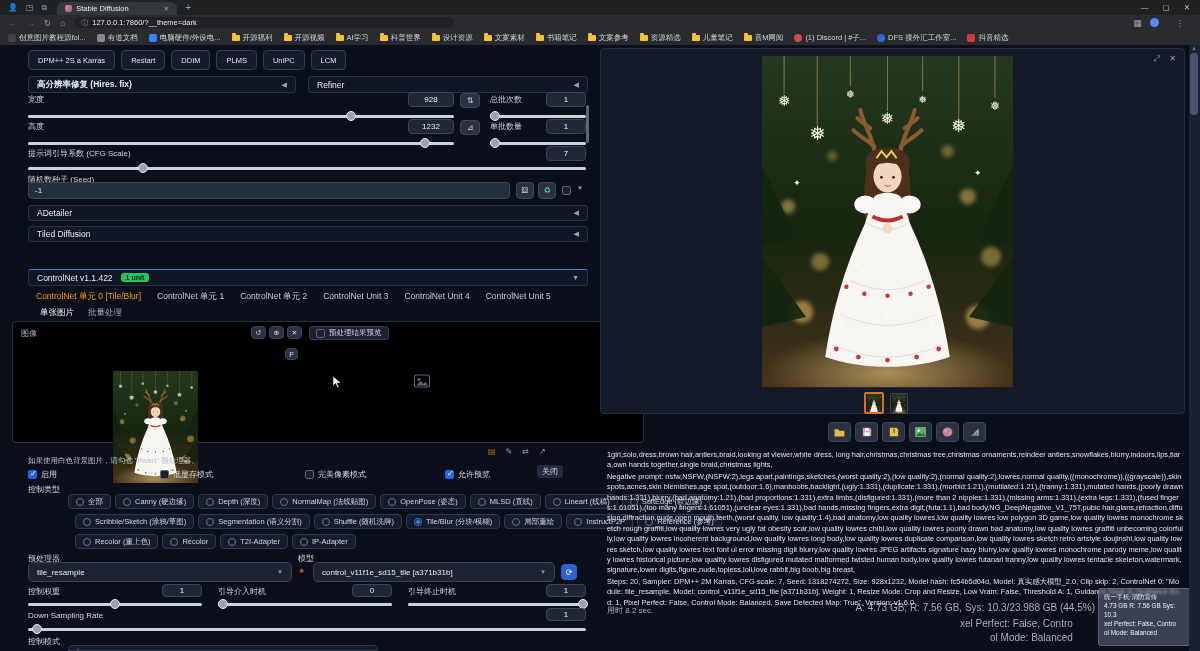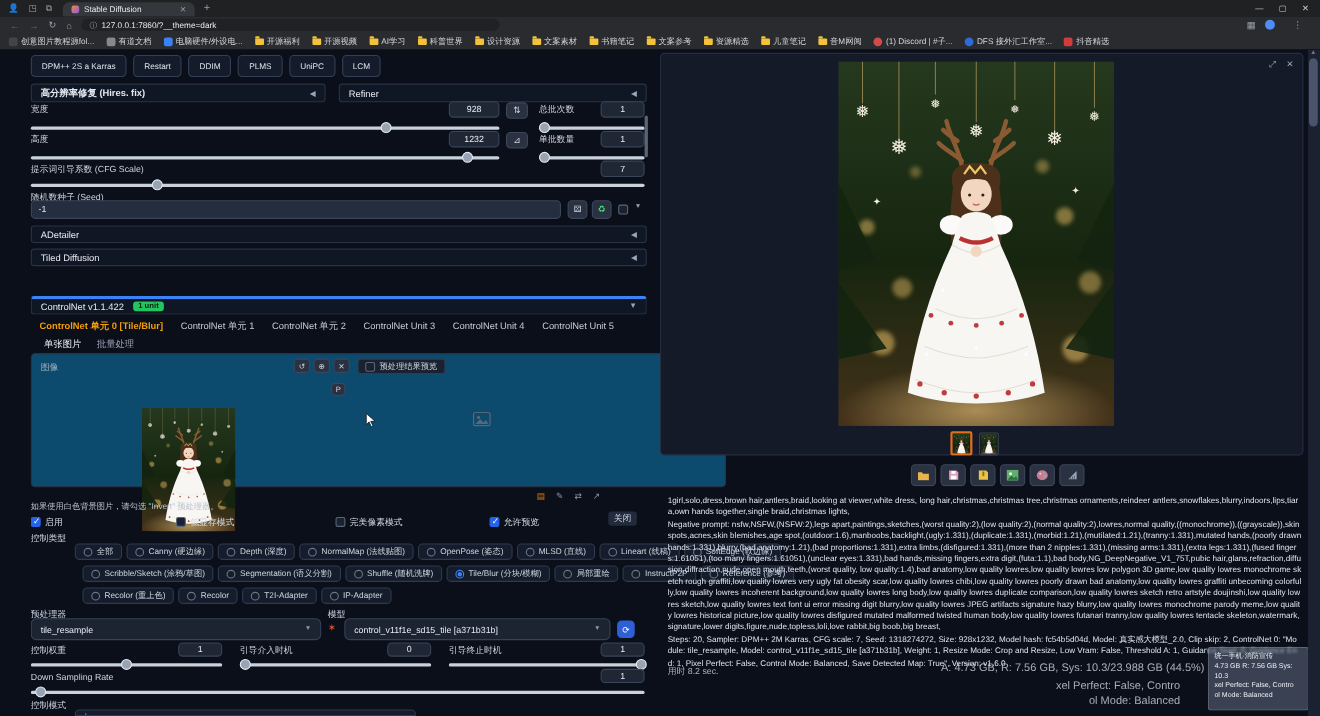--- a/index.html
+++ b/index.html
@@ -54,21 +54,21 @@
   .optrow { display:flex; align-items:center; gap:4px; color:#d6dce6; font-size:8px; }
   .chip { display:inline-flex; align-items:center; gap:4px; background:#151d2c; border:1px solid #303a4e; border-radius:4px;
           padding:2px 7px; color:#cfd6e2; font-size:7.5px; height:15px; flex:none; }
   .rad { width:8px; height:8px; border-radius:50%; border:1px solid #6b7687; flex:none; }
   .rad.on { border-color:#3b82f6; position:relative; }
   .rad.on:after { content:""; position:absolute; left:1.5px; top:1.5px; width:4px; height:4px; border-radius:50%; background:#3b82f6; }
   .dd { background:#1c2432; border:1px solid #36415a; border-radius:5px; display:flex; align-items:center;
         padding:0 8px; color:#e6ebf3; font-size:8px; height:20px; }
   .dd .car { margin-left:auto; color:#8b96a8; font-size:6px; }
   .cntab { color:#c3cbd8; font-size:8.5px; white-space:nowrap; }
-  .cntab.sel { color:#f59e0b; font-weight:bold;text-align:center; }
+  .cntab.sel { color:#f59e0b; font-weight:normal;text-align:center; }
   .badge { background:#22c55e; color:#08230f; font-size:7px; border-radius:3px; padding:1px 5px; margin-left:8px; font-weight:bold; }
   .ghosttxt { color:#cdd5e4; font-size:10px; opacity:.8; }
 
   
   #gallery { background:#141a28; border:1px solid #242e41; border-radius:4px; }
   #infoblock { color:#dde4ee; font-size:7.4px; line-height:10.4px; word-break:break-all; }
   #infoblock p { margin-bottom:1px; }
   .iobtn { width:23px; height:20px; background:#2a3140; border:1px solid #3c465c; border-radius:4px;
            display:flex; align-items:center; justify-content:center; }
   .thumb { border:1px solid #3a4356; border-radius:2px; overflow:hidden; }
@@ -351,40 +351,40 @@
 
     <div class="acc abs" style="left:28px;top:160px;width:560px;height:16px">
       <span>ADetailer</span>
       <span class="arr">◀</span>
     </div>
     <div class="acc abs" style="left:28px;top:181px;width:560px;height:16px">
       <span>Tiled Diffusion</span>
       <span class="arr">◀</span>
     </div>
 
-    <div class="acc abs" style="left:28px;top:224px;width:560px;height:17px;border-top:3px solid #3b82f6">
+    <div class="acc abs" style="left:28px;top:224px;width:560px;height:17px;border-top:1px solid #3b82f6">
       <span>ControlNet v1.1.422</span>
       <span class="badge">1 unit</span>
       <span class="arr">▼</span>
     </div>
 
     <div class="abs" style="left:36px;top:246px;display:flex;gap:16px">
       <span class="cntab sel">ControlNet 单元 0 [Tile/Blur]</span>
       <span class="cntab">ControlNet 单元 1</span>
       <span class="cntab">ControlNet 单元 2</span>
       <span class="cntab">ControlNet Unit 3</span>
       <span class="cntab">ControlNet Unit 4</span>
       <span class="cntab">ControlNet Unit 5</span>
     </div>
     <div class="abs" style="left:40px;top:262px;display:flex;gap:14px">
       <span style="color:#eef2f8;font-size:8.5px;border-bottom:2px solid #f0833a;padding-bottom:2px">单张图片</span>
       <span style="color:#9aa6b8;font-size:8.5px">批量处理</span>
     </div>
 
-    <div class="abs" style="left:28px;top:276px;width:632px;height:122px;background:#0c4a6e;border:1px solid #283348;border-radius:4px">
+    <div class="abs" style="left:12px;top:276px;width:632px;height:122px;background:#000000;border:1px solid #283348;border-radius:4px">
       <span class="abs" style="left:8px;top:6px;color:#aab4c4;font-size:8px">图像</span>
       <svg class="abs" style="left:100px;top:49px;width:85px;height:112px" viewBox="0 0 250 330">
           <use href="#genimg"></use>
         </svg>
       <div class="sqbtn abs" style="left:238px;top:4px;width:15px;height:13px;font-size:7px">↺</div>
       <div class="sqbtn abs" style="left:256px;top:4px;width:15px;height:13px;font-size:7px">⊕</div>
       <div class="sqbtn abs" style="left:274px;top:4px;width:15px;height:13px;font-size:7px">✕</div>
       <div class="abs" style="left:296px;top:4px;height:14px;display:flex;align-items:center;gap:4px;background:#1a2230;border:1px solid #313c52;border-radius:3px;padding:0 6px">
         <span class="cb"></span>
         <span style="color:#cfd6e2;font-size:7.5px">预处理结果预览</span>

